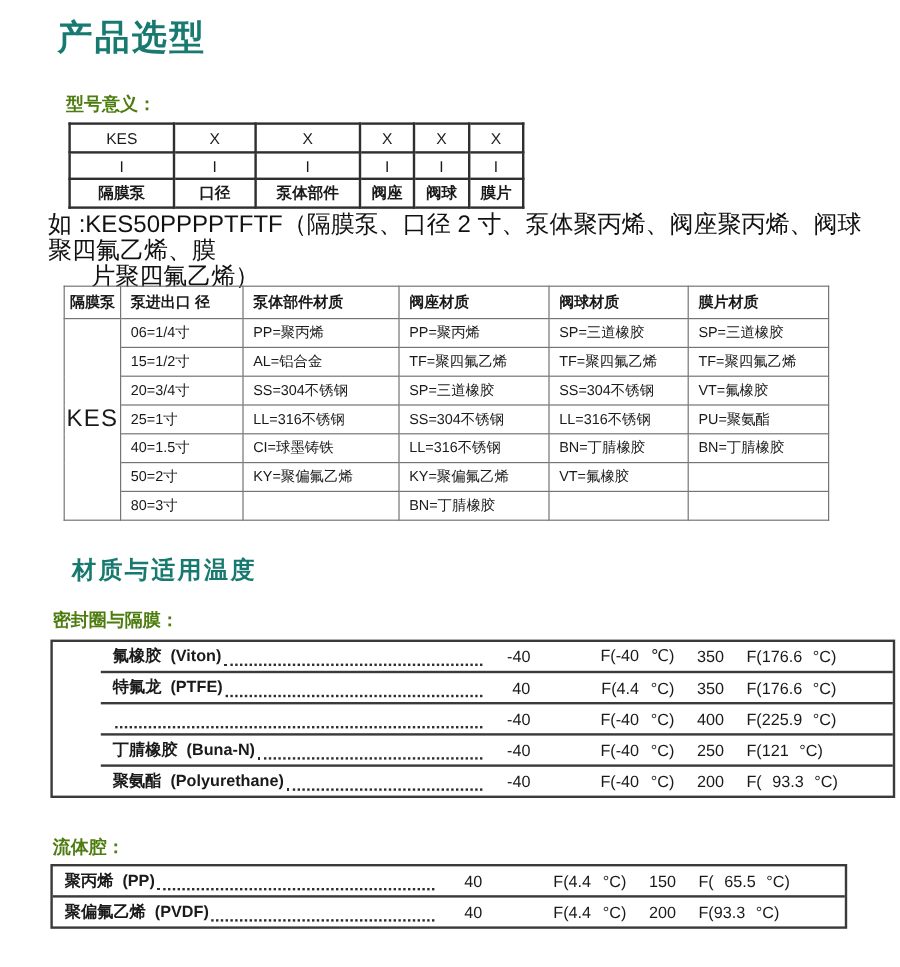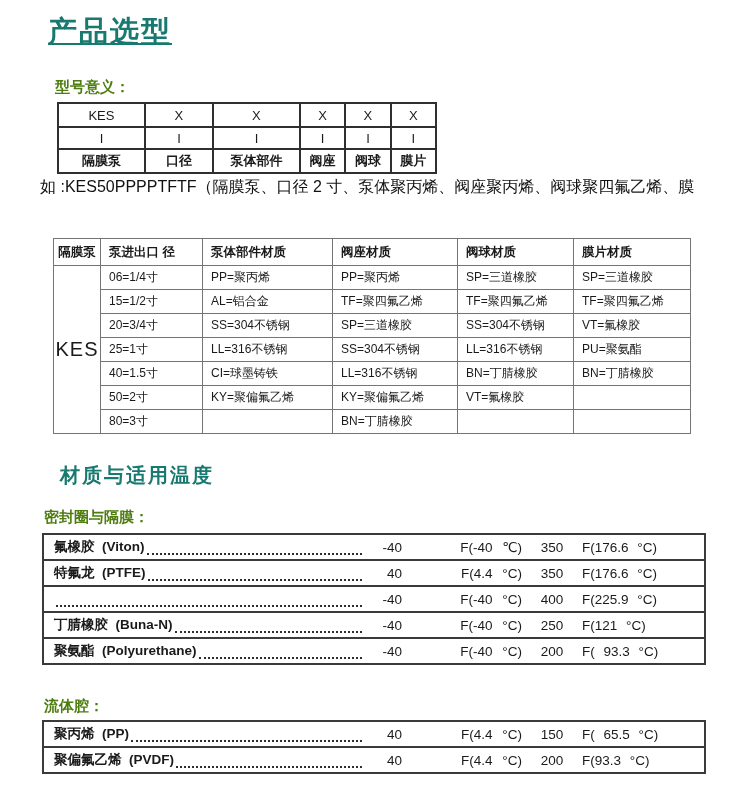--- a/index.html
+++ b/index.html
@@ -1,21 +1,21 @@
 <!DOCTYPE html>
 <html><head>
 <meta charset="utf-8">
 <style>
   html,body{margin:0;padding:0;}
   body{
     width:750px;height:806px;background:#ffffff;position:relative;overflow:hidden;
     font-family:"Liberation Sans","DejaVu Sans",sans-serif;color:#1a1a1a;
   }
   .abs{position:absolute;}
-  .h-main{font-size:29px;font-weight:700;color:#17796f;letter-spacing:2px;margin:0;text-decoration:underline;}
+  .h-main{font-size:29px;font-weight:700;color:#17796f;letter-spacing:2px;margin:0;}
   .h-sub{font-size:20px;font-weight:700;color:#17796f;letter-spacing:2px;margin:0;}
   .sec-label{font-size:15px;font-weight:700;color:#4d7c0f;}
 
   
   table{border-collapse:collapse;}
   .model-table{width:380px;table-layout:fixed;}
   .model-table td{
     border:2px solid #2f2f2f;text-align:center;vertical-align:middle;
     font-size:13px;height:20px;padding:0;font-weight:500;
   }
@@ -40,21 +40,21 @@
     border-bottom:2px solid #3a3a3a;font-size:13.5px;
   }
   .temp-row:last-child{border-bottom:none;}
   .temp-name{font-weight:600;white-space:pre;}
   .temp-leader{flex:1;height:13px;border-bottom:2px dotted #2e2e2e;margin-left:2px;}
   .t-lowf{width:40px;text-align:right;font-weight:500;}
   .t-lowc{width:104px;padding-left:16px;word-spacing:6px;white-space:pre;font-weight:400;text-align:right;}
   .t-highf{width:60px;text-align:center;font-weight:500;}
   .t-highc{width:112px;word-spacing:5px;white-space:pre;font-weight:500;}
 
-  .note{font-size:16px;line-height:22px;color:#111;width:690px;}
+  .note{font-size:20px;line-height:22px;color:#111;width:690px;}
   .note .l2{padding-left:36px;}
 </style>
 </head>
 <body>
 
 <h1 class="abs h-main" style="left:48px;top:12px;">产品选型</h1>
 
 <div class="abs sec-label" style="left:55px;top:78px;">型号意义：</div>
 
 <table class="abs model-table" style="left:57px;top:102px;">
@@ -89,20 +89,21 @@
     <td>泵体部件</td>
     <td>阀座</td>
     <td>阀球</td>
     <td>膜片</td>
   </tr>
 </tbody>
   </table>
 
 <div class="abs note" style="left:40px;top:176px;">
   <div class="l1">如 :KES50PPPPTFTF（隔膜泵、口径 2 寸、泵体聚丙烯、阀座聚丙烯、阀球聚四氟乙烯、膜</div>
+  <div class="l2">片聚四氟乙烯）</div>
 </div>
 
 <table class="abs sel-table" style="left:53px;top:238px;">
   <colgroup>
     <col style="width:47px">
       <col style="width:102px">
       <col style="width:130px">
     <col style="width:125px">
       <col style="width:116px">
       <col style="width:117px">
@@ -166,21 +167,21 @@
     <td></td>
     <td></td>
   </tr>
 </tbody>
   </table>
 
 <h2 class="abs h-sub" style="left:60px;top:462px;">材质与适用温度</h2>
 
 <div class="abs sec-label" style="left:44px;top:508px;">密封圈与隔膜：</div>
 
-<div class="abs temp-table" style="left:42px;top:533px;">
+<div class="abs temp-table" style="left:42px;top:533px;padding-left:40px;">
   <div class="temp-row">
     <span class="temp-name">氟橡胶  (Viton)</span>
     <span class="temp-leader"></span>
     <span class="t-lowf">-40</span>
     <span class="t-lowc">F(-40 ℃)</span>
     <span class="t-highf">350</span>
     <span class="t-highc">F(176.6 °C)</span>
   </div>
   <div class="temp-row">
     <span class="temp-name">特氟龙  (PTFE)</span>

